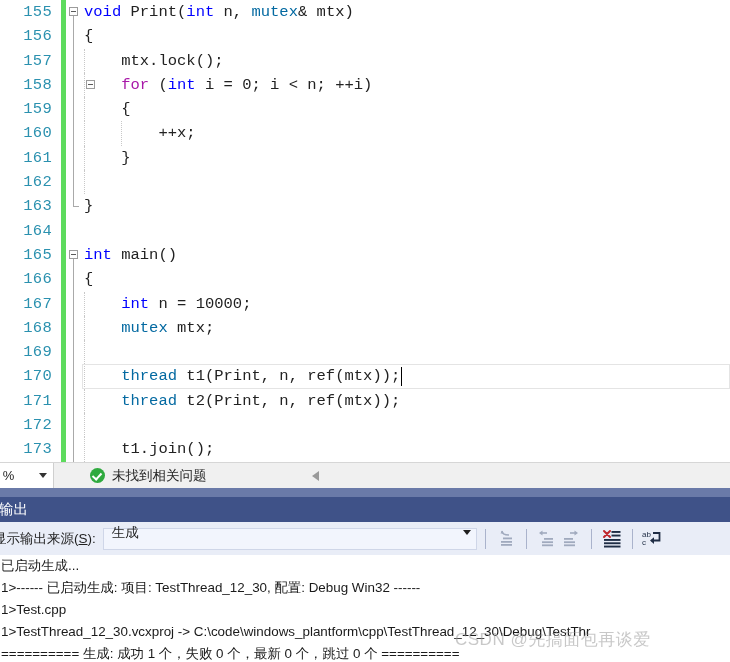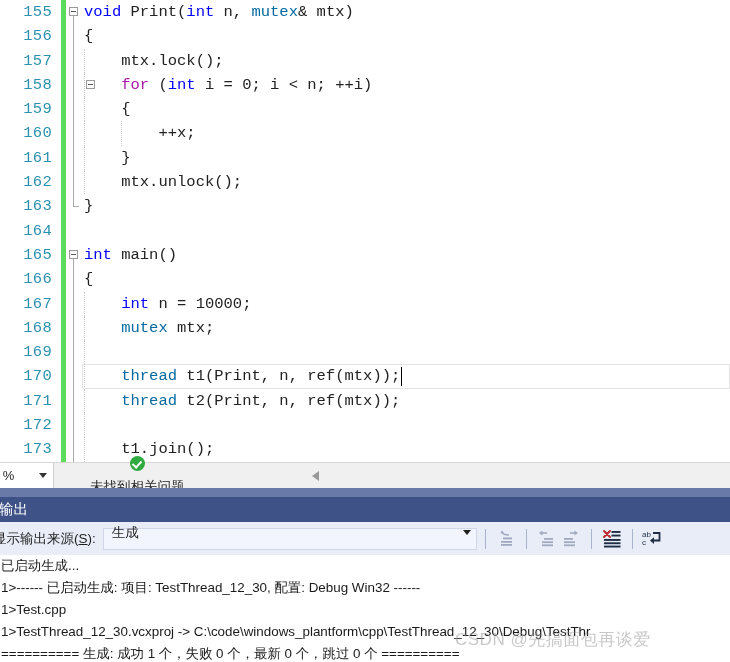--- a/index.html
+++ b/index.html
@@ -153,21 +153,20 @@
     border-left: 4px solid transparent;
     border-right: 4px solid transparent;
     border-top: 5px solid #333;
   }
   .sb-status {
     display: flex; align-items: center;
     gap: 7px;
     padding-left: 26px;
     font-size: 13.5px;
     color: #1f1f1f;
-    flex-direction: column;
   }
   .ok-icon {
     width: 15px; height: 15px;
     border-radius: 50%;
     background: #2faa3f;
     position: relative;
     display: inline-block;
   }
   .ok-icon::after {
     content: "";
@@ -286,21 +285,21 @@
 <div id="app">
 
   <div class="editor" id="editor">
       <div class="code-row"><div class="gutter-num">155</div><div class="change-bar"></div><div class="fold-col"><div class="fold-line half-bot"></div><div class="fold-box"></div></div><div class="code-text"><span class="k-blue">void </span><span class="k-plain">Print</span><span class="k-plain">(</span><span class="k-blue">int</span><span class="k-plain"> n, </span><span class="k-type">mutex</span><span class="k-plain">&amp; mtx)</span></div></div>
       <div class="code-row"><div class="gutter-num">156</div><div class="change-bar"></div><div class="fold-col"><div class="fold-line"></div></div><div class="code-text"><span class="k-plain">{</span></div></div>
       <div class="code-row"><div class="gutter-num">157</div><div class="change-bar"></div><div class="fold-col"><div class="fold-line"></div></div><div class="indent-guide" style="left: 84px;"></div><div class="code-text"><span class="k-plain">    mtx.</span><span class="k-plain">lock</span><span class="k-plain">();</span></div></div>
       <div class="code-row"><div class="gutter-num">158</div><div class="change-bar"></div><div class="fold-col"><div class="fold-line"></div></div><div class="fold-box" style="left: 86px; top: 7px; position: absolute;"></div><div class="indent-guide" style="left: 84px;"></div><div class="code-text"><span class="k-plain">    </span><span class="k-purple">for</span><span class="k-plain"> (</span><span class="k-blue">int</span><span class="k-plain"> i = </span><span class="k-num">0</span><span class="k-plain">; i &lt; n; ++i)</span></div></div>
       <div class="code-row"><div class="gutter-num">159</div><div class="change-bar"></div><div class="fold-col"><div class="fold-line"></div></div><div class="indent-guide" style="left: 84px;"></div><div class="code-text"><span class="k-plain">    {</span></div></div>
       <div class="code-row"><div class="gutter-num">160</div><div class="change-bar"></div><div class="fold-col"><div class="fold-line"></div></div><div class="indent-guide" style="left: 84px;"></div><div class="indent-guide" style="left: 121.28px;"></div><div class="code-text"><span class="k-plain">        ++x;</span></div></div>
       <div class="code-row"><div class="gutter-num">161</div><div class="change-bar"></div><div class="fold-col"><div class="fold-line"></div></div><div class="indent-guide" style="left: 84px;"></div><div class="code-text"><span class="k-plain">    }</span></div></div>
-      <div class="code-row"><div class="gutter-num">162</div><div class="change-bar"></div><div class="fold-col"><div class="fold-line"></div></div><div class="indent-guide" style="left: 84px;"></div><div class="code-text"><span class="k-plain">    mtx.</span><span class="k-plain">unlock</span><span class="k-plain">();</span></div></div>
+      <div class="code-row"><div class="gutter-num">162</div><div class="change-bar"></div><div class="fold-col"><div class="fold-line"></div></div><div class="indent-guide" style="left: 84px;"></div></div>
       <div class="code-row"><div class="gutter-num">163</div><div class="change-bar"></div><div class="fold-col"><div class="fold-end"></div></div><div class="code-text"><span class="k-plain">}</span></div></div>
       <div class="code-row"><div class="gutter-num">164</div><div class="change-bar"></div><div class="fold-col"></div><div class="code-text"></div></div>
       <div class="code-row"><div class="gutter-num">165</div><div class="change-bar"></div><div class="fold-col"><div class="fold-line half-bot"></div><div class="fold-box"></div></div><div class="code-text"><span class="k-blue">int</span><span class="k-plain"> </span><span class="k-plain">main</span><span class="k-plain">()</span></div></div>
       <div class="code-row"><div class="gutter-num">166</div><div class="change-bar"></div><div class="fold-col"><div class="fold-line"></div></div><div class="code-text"><span class="k-plain">{</span></div></div>
       <div class="code-row"><div class="gutter-num">167</div><div class="change-bar"></div><div class="fold-col"><div class="fold-line"></div></div><div class="indent-guide" style="left: 84px;"></div><div class="code-text"><span class="k-plain">    </span><span class="k-blue">int</span><span class="k-plain"> n = </span><span class="k-num">10000</span><span class="k-plain">;</span></div></div>
       <div class="code-row"><div class="gutter-num">168</div><div class="change-bar"></div><div class="fold-col"><div class="fold-line"></div></div><div class="indent-guide" style="left: 84px;"></div><div class="code-text"><span class="k-plain">    </span><span class="k-type">mutex</span><span class="k-plain"> mtx;</span></div></div>
       <div class="code-row"><div class="gutter-num">169</div><div class="change-bar"></div><div class="fold-col"><div class="fold-line"></div></div><div class="indent-guide" style="left: 84px;"></div><div class="code-text"></div></div>
       <div class="code-row"><div class="gutter-num">170</div><div class="change-bar"></div><div class="fold-col"><div class="fold-line"></div></div><div class="indent-guide" style="left: 84px;"></div><div class="code-text"><span class="k-plain">    </span><span class="k-type">thread</span><span class="k-plain"> t1(Print, n, </span><span class="k-plain">ref</span><span class="k-plain">(mtx));</span></div><div class="cur-line-box"></div><div class="caret" style="left: 400.88px;"></div></div>
       <div class="code-row"><div class="gutter-num">171</div><div class="change-bar"></div><div class="fold-col"><div class="fold-line"></div></div><div class="indent-guide" style="left: 84px;"></div><div class="code-text"><span class="k-plain">    </span><span class="k-type">thread</span><span class="k-plain"> t2(Print, n, </span><span class="k-plain">ref</span><span class="k-plain">(mtx));</span></div></div>
       <div class="code-row"><div class="gutter-num">172</div><div class="change-bar"></div><div class="fold-col"><div class="fold-line"></div></div><div class="indent-guide" style="left: 84px;"></div><div class="code-text"></div></div>

